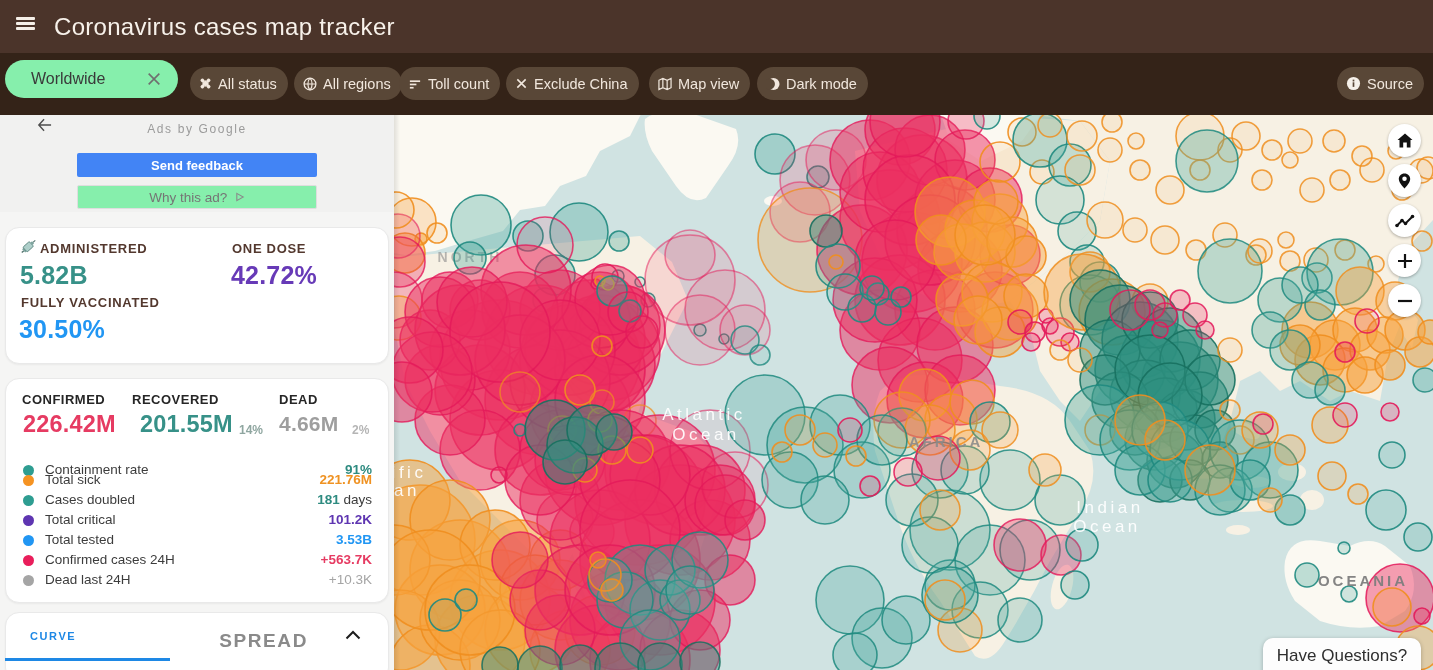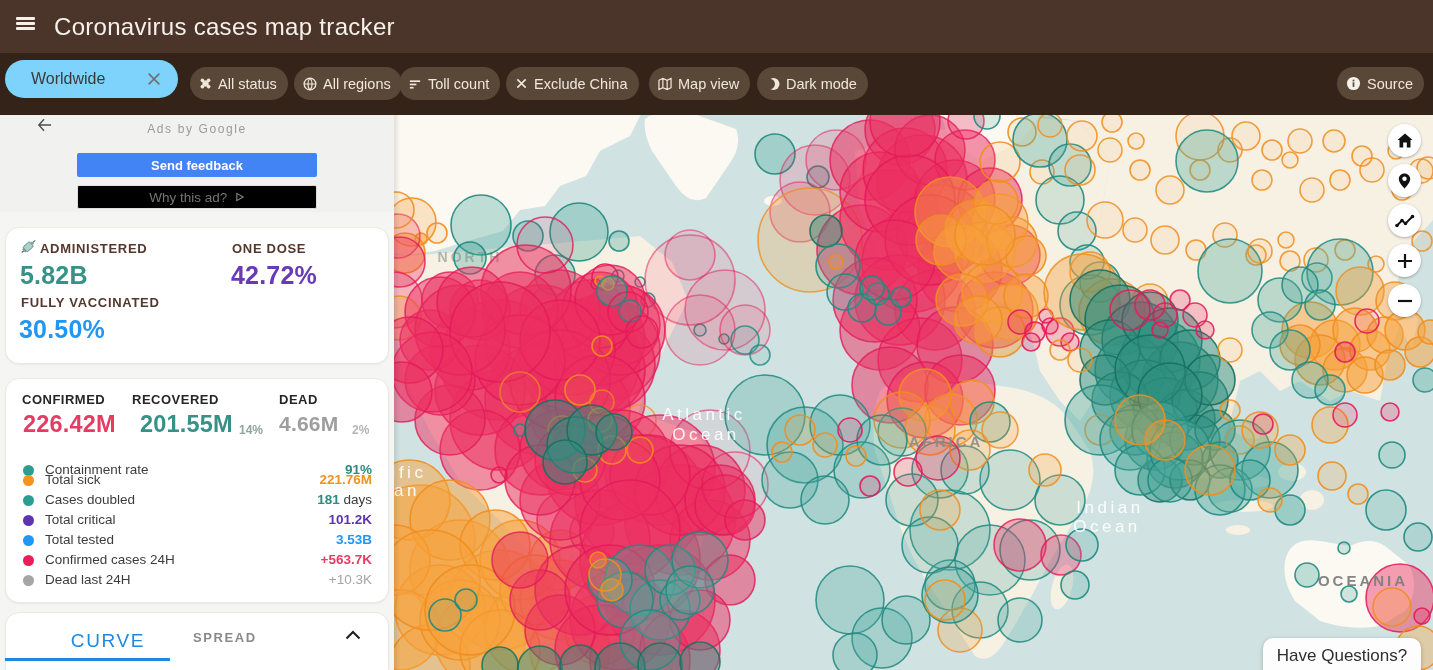--- a/index.html
+++ b/index.html
@@ -1,21 +1,21 @@
 <!DOCTYPE html>
 <html><head><meta charset="utf-8">
 <style>
 *{margin:0;padding:0;box-sizing:border-box}
 body{width:1433px;height:670px;overflow:hidden;font-family:"Liberation Sans",sans-serif;position:relative;background:#f5f5f4}
 .abs{position:absolute}
 .appbar{left:0;top:0;width:1433px;height:53px;background:#4b342a}
 .chiprow{left:0;top:53px;width:1433px;height:62px;background:#342318}
 .burger span{display:block;width:19px;height:3px;background:#f5efe8;border-radius:1px;margin-bottom:2px}
 .title{color:#f7f1ea;font-size:24px;letter-spacing:0.3px}
-.pill{left:5px;top:60px;width:173px;height:38px;background:#7dd3fc;border-radius:19px}
+.pill{left:5px;top:60px;width:173px;height:38px;background:#86efac;border-radius:19px}
 .pill .t{position:absolute;left:26px;top:10px;font-size:16px;color:#3a3a3a}
 .chip{position:absolute;top:67px;height:33px;background:#594737;border-radius:17px;color:#f1e7dd;font-size:14.5px;display:flex;align-items:center;white-space:nowrap}
 .chip svg{margin:0 6px 0 9px}
 .chip .lbl{margin-right:11px}
 .card{position:absolute;left:5px;width:384px;background:#fff;border:1px solid #e9e9e9;border-radius:14px;box-shadow:0 1px 2px rgba(0,0,0,0.05)}
 .sidebg{left:0;top:115px;width:394px;height:555px;background:#f5f5f4}
 .adzone{left:0;top:115px;width:394px;height:97px;background:#f1f1f0}
 .vlabel{font-size:13px;font-weight:bold;color:#53382e;letter-spacing:0.7px}
 .bignum{font-weight:bold;letter-spacing:0.2px;line-height:1}
 .statlabel{font-size:13px;font-weight:bold;color:#262626;letter-spacing:0.5px}
@@ -589,21 +589,21 @@
   </div>
 
 <div class="abs sidebg"></div>
 <div class="abs" style="left:394px;top:115px;width:6px;height:555px;background:linear-gradient(90deg,rgba(0,0,0,0.10),rgba(0,0,0,0))"></div>
 <div class="abs adzone"></div>
 <svg class="abs" style="left:37px;top:118px" width="15" height="14" viewBox="0 0 17 16">
     <path d="M8 1.5 L2 8 L8 14.5 M2 8 H16" stroke="#4e4e4e" stroke-width="1.6" fill="none"></path>
   </svg>
 <div class="abs" style="left:0;top:122px;width:394px;text-align:center;font-size:12px;letter-spacing:1.6px;color:#9b9b9b">Ads by Google</div>
 <div class="abs" style="left:77px;top:153px;width:240px;height:24px;background:#4284f5;border-radius:2px;color:#fff;font-size:13px;font-weight:bold;display:flex;align-items:center;justify-content:center">Send feedback</div>
-<div class="abs" style="left:77px;top:185px;width:240px;height:24px;background:#000000;border:1px solid #dedede;border-radius:2px;color:#757575;font-size:13.5px;display:flex;align-items:center;justify-content:center">Why this ad?&nbsp;&nbsp;<svg width="10" height="10" viewBox="0 0 11 11">
+<div class="abs" style="left:77px;top:185px;width:240px;height:24px;background:#86efac;border:1px solid #dedede;border-radius:2px;color:#757575;font-size:13.5px;display:flex;align-items:center;justify-content:center">Why this ad?&nbsp;&nbsp;<svg width="10" height="10" viewBox="0 0 11 11">
       <path d="M2 1.5 L9 5.5 L2 9.5 Z" fill="none" stroke="#8a8a8a" stroke-width="1.2"></path>
     </svg></div>
 
 <div class="card" style="top:227px;height:137px"></div>
 <svg class="abs" style="left:19px;top:237px" width="19" height="19" viewBox="0 0 19 19">
     <g transform="rotate(-42 9.5 9.5)">
       <path d="M0.5 9.5 H3.2" stroke="#55756f" stroke-width="1.4"></path>
       <rect x="3" y="7.2" width="2" height="4.6" fill="#7ba39d"></rect>
       <rect x="4.8" y="6.3" width="8.6" height="6.4" rx="1" fill="#aecfca" stroke="#5d8680" stroke-width="0.9"></rect>
       <rect x="13.4" y="8" width="2.2" height="3" fill="#7ba39d"></rect>
@@ -657,22 +657,22 @@
     <span class="rlab">Confirmed cases 24H</span>
     <span class="rval" style="color:#e63b62">+563.7K</span>
   </div>
 <div class="row" style="top:570px">
     <span class="dot" style="background:#a5a5a5"></span>
     <span class="rlab">Dead last 24H</span>
     <span class="rval" style="color:#a5a5a5;font-weight:normal">+10.3K</span>
   </div>
 
 <div class="card" style="top:612px;height:70px"></div>
-<div class="abs" style="left:30px;top:630px;width:115px;text-align:right;font-size:19px;font-weight:normal;letter-spacing:1.6px;color:#1e88e5">CURVE</div>
-<div class="abs" style="left:193px;top:630px;width:115px;text-align:left;font-size:13px;font-weight:bold;letter-spacing:1.6px;color:#8a8a8a">SPREAD</div>
+<div class="abs" style="left:30px;top:630px;width:115px;text-align:left;font-size:11px;font-weight:bold;letter-spacing:1.6px;color:#1e88e5">CURVE</div>
+<div class="abs" style="left:193px;top:630px;width:115px;text-align:right;font-size:19px;font-weight:bold;letter-spacing:1.6px;color:#8a8a8a">SPREAD</div>
 <div class="abs" style="left:5px;top:658px;width:165px;height:3px;background:#1e88e5"></div>
 <svg class="abs" style="left:345px;top:630px" width="16" height="10" viewBox="0 0 16 10">
     <path d="M1.5 8.5 L8 2 L14.5 8.5" fill="none" stroke="#1d1d1d" stroke-width="2"></path>
   </svg>
 
 <div class="ctl" style="top:124px">
     <svg width="16" height="15" viewBox="0 0 16 15">
       <path d="M8 0.5 L15.5 7 H13.5 V14.5 H9.8 V9.5 H6.2 V14.5 H2.5 V7 H0.5 Z" fill="#111"></path>
     </svg>
   </div>

